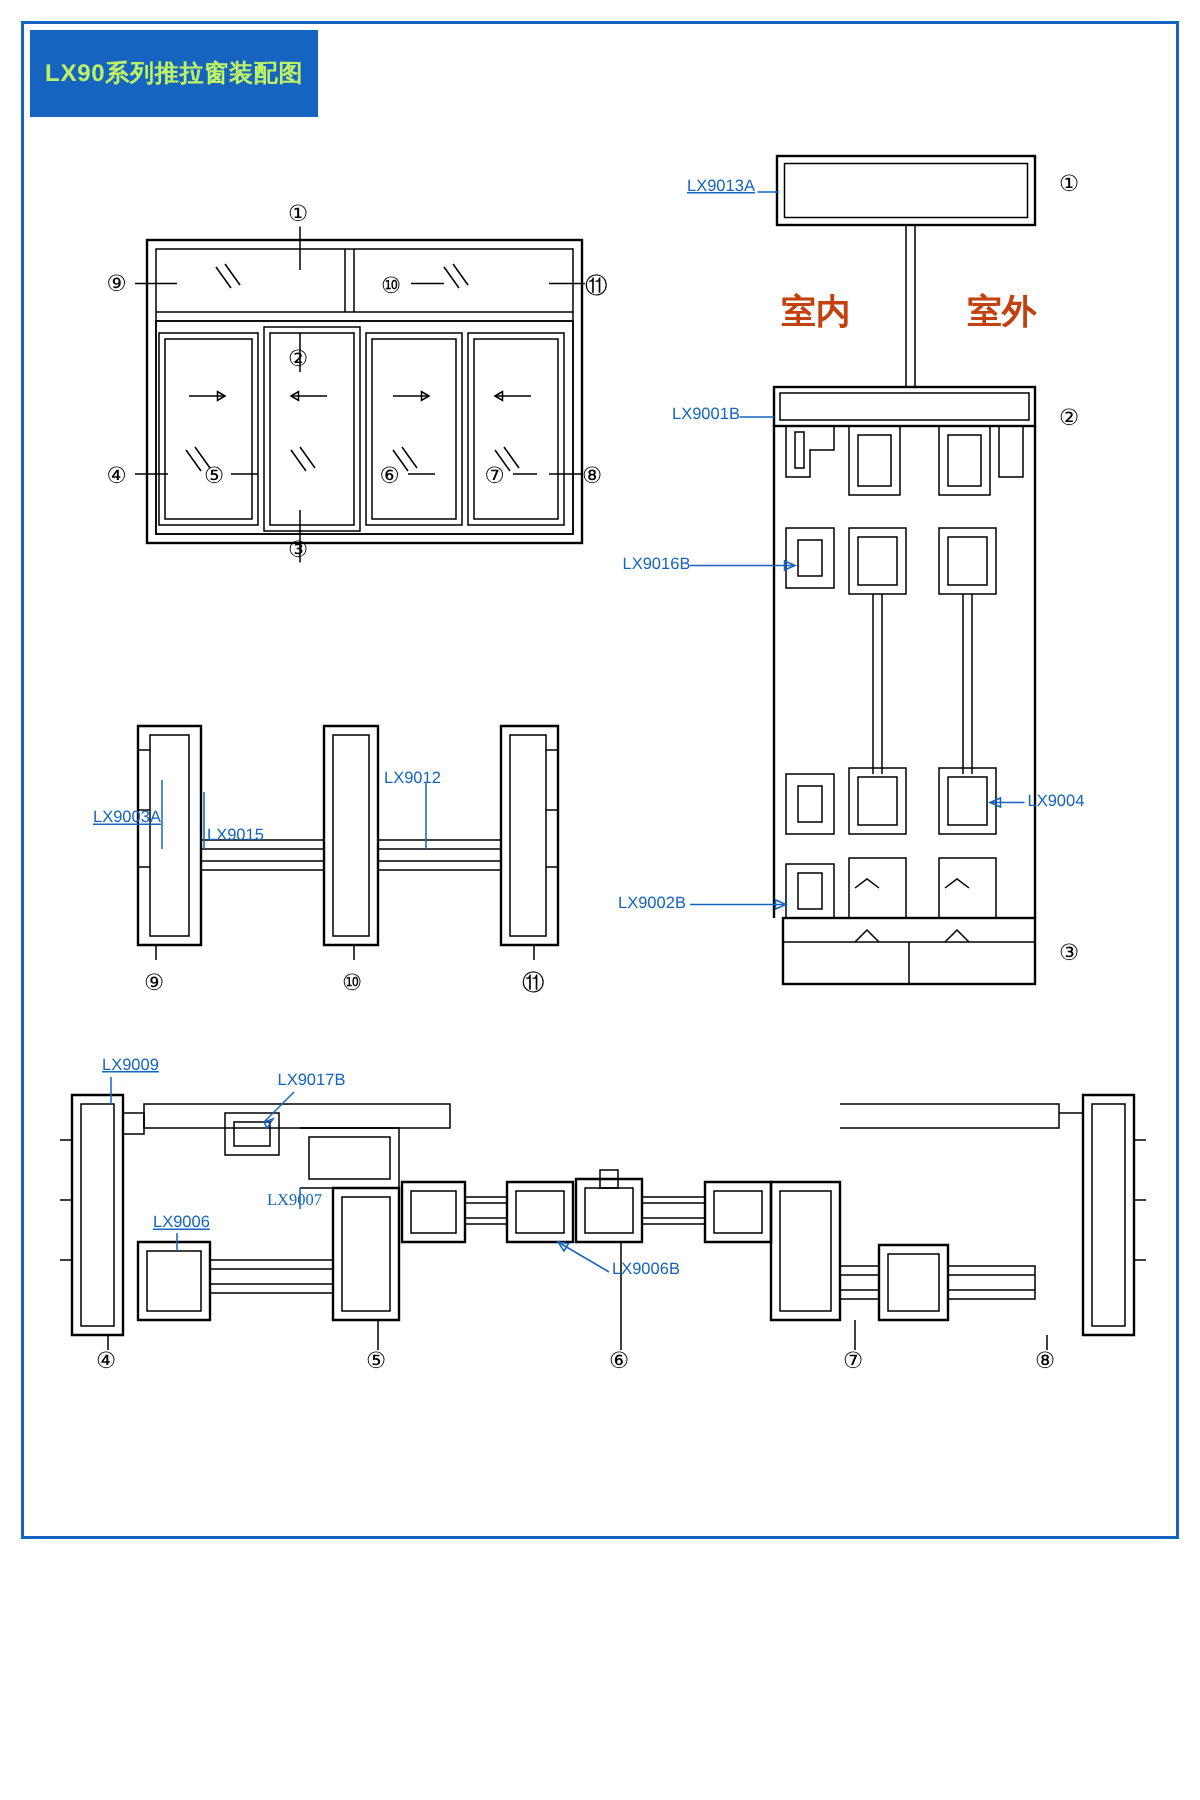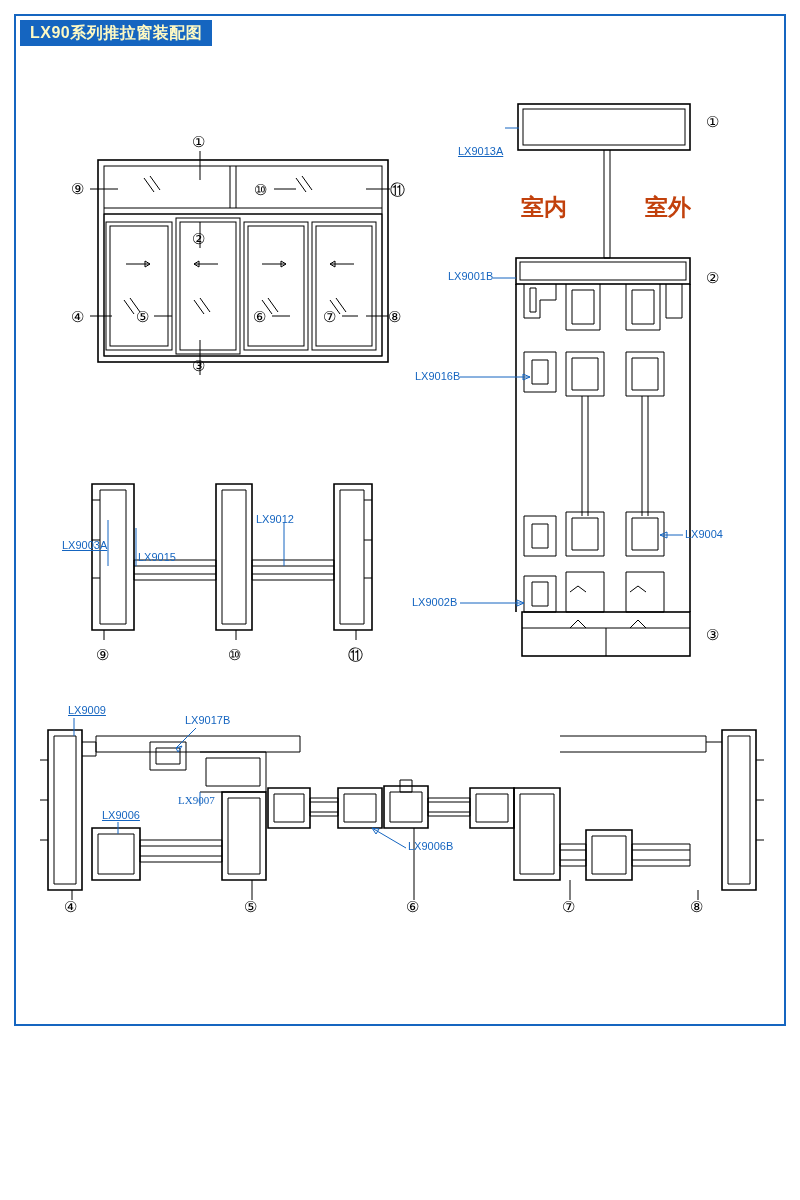--- a/index.html
+++ b/index.html
@@ -1,19 +1,19 @@
 <!DOCTYPE html>
 <html><head>
 <meta charset="utf-8">
 <style>
   html,body{margin:0;padding:0;background:#ffffff;}
   body{width:800px;height:1200px;font-family:"Liberation Sans",sans-serif;position:relative;overflow:hidden;}
   #sheet{position:absolute;left:0;top:0;width:800px;height:1200px;}
   .frame{position:absolute;left:14px;top:14px;width:772px;height:1012px;border:2px solid #1565c0;box-sizing:border-box;}
-  .title-tab{position:absolute;left:20px;top:20px;height:26px;background:#1565c0;color:#fef9c3;font-size:16px;font-weight:bold;display:flex;align-items:center;padding:0 10px;letter-spacing:.5px;}
+  .title-tab{position:absolute;left:20px;top:20px;height:26px;background:#1565c0;color:#bef264;font-size:16px;font-weight:bold;display:flex;align-items:center;padding:16px 10px;letter-spacing:.5px;}
   .lbl{position:absolute;color:#1565c0;font-size:11px;white-space:nowrap;}
   .lbl-u{position:absolute;color:#1565c0;font-size:11px;white-space:nowrap;text-decoration:underline;}
   .cn{position:absolute;color:#c2410c;font-size:23px;font-weight:bold;white-space:nowrap;}
   .cnum{position:absolute;color:#000;font-size:12px;white-space:nowrap;}
   svg{position:absolute;left:0;top:0;}
   .ln{stroke:#000;stroke-width:1;fill:none;}
   .ln2{stroke:#000;stroke-width:1.6;fill:none;}
   .lead{stroke:#1565c0;stroke-width:1;fill:none;}
 </style>
 </head>
@@ -246,21 +246,21 @@
       <path class="lead" d="M74 718 L74 736"></path>
       <path class="lead" d="M196 728 L176 748"></path>
       <path class="lead" d="M176 748 l6 -2 -4 6 z" fill="#1565c0" stroke="none"></path>
       <path class="lead" d="M118 822 L118 834"></path>
       <path class="lead" d="M200 806 L200 792"></path>
       <path class="lead" d="M406 848 L372 828"></path>
       <path class="lead" d="M372 828 l7 1 -3 5 z" fill="#1565c0" stroke="none"></path>
     </g>
   </svg>
 
-  <div class="lbl-u" style="left:458px;top:118px;margin-top:27px;">LX9013A</div>
+  <div class="lbl-u" style="left:458px;top:118px;">LX9013A</div>
   <div class="lbl" style="left:448px;top:270px;">LX9001B</div>
   <div class="lbl" style="left:415px;top:370px;">LX9016B</div>
   <div class="lbl" style="left:685px;top:528px;">LX9004</div>
   <div class="lbl" style="left:412px;top:596px;">LX9002B</div>
 
   <div class="lbl-u" style="left:62px;top:539px;">LX9003A</div>
   <div class="lbl" style="left:138px;top:515px;margin-top:36px;">LX9015</div>
   <div class="lbl" style="left:256px;top:513px;">LX9012</div>
 
   <div class="lbl-u" style="left:44px;top:704px;padding-left:24px;">LX9009</div>

